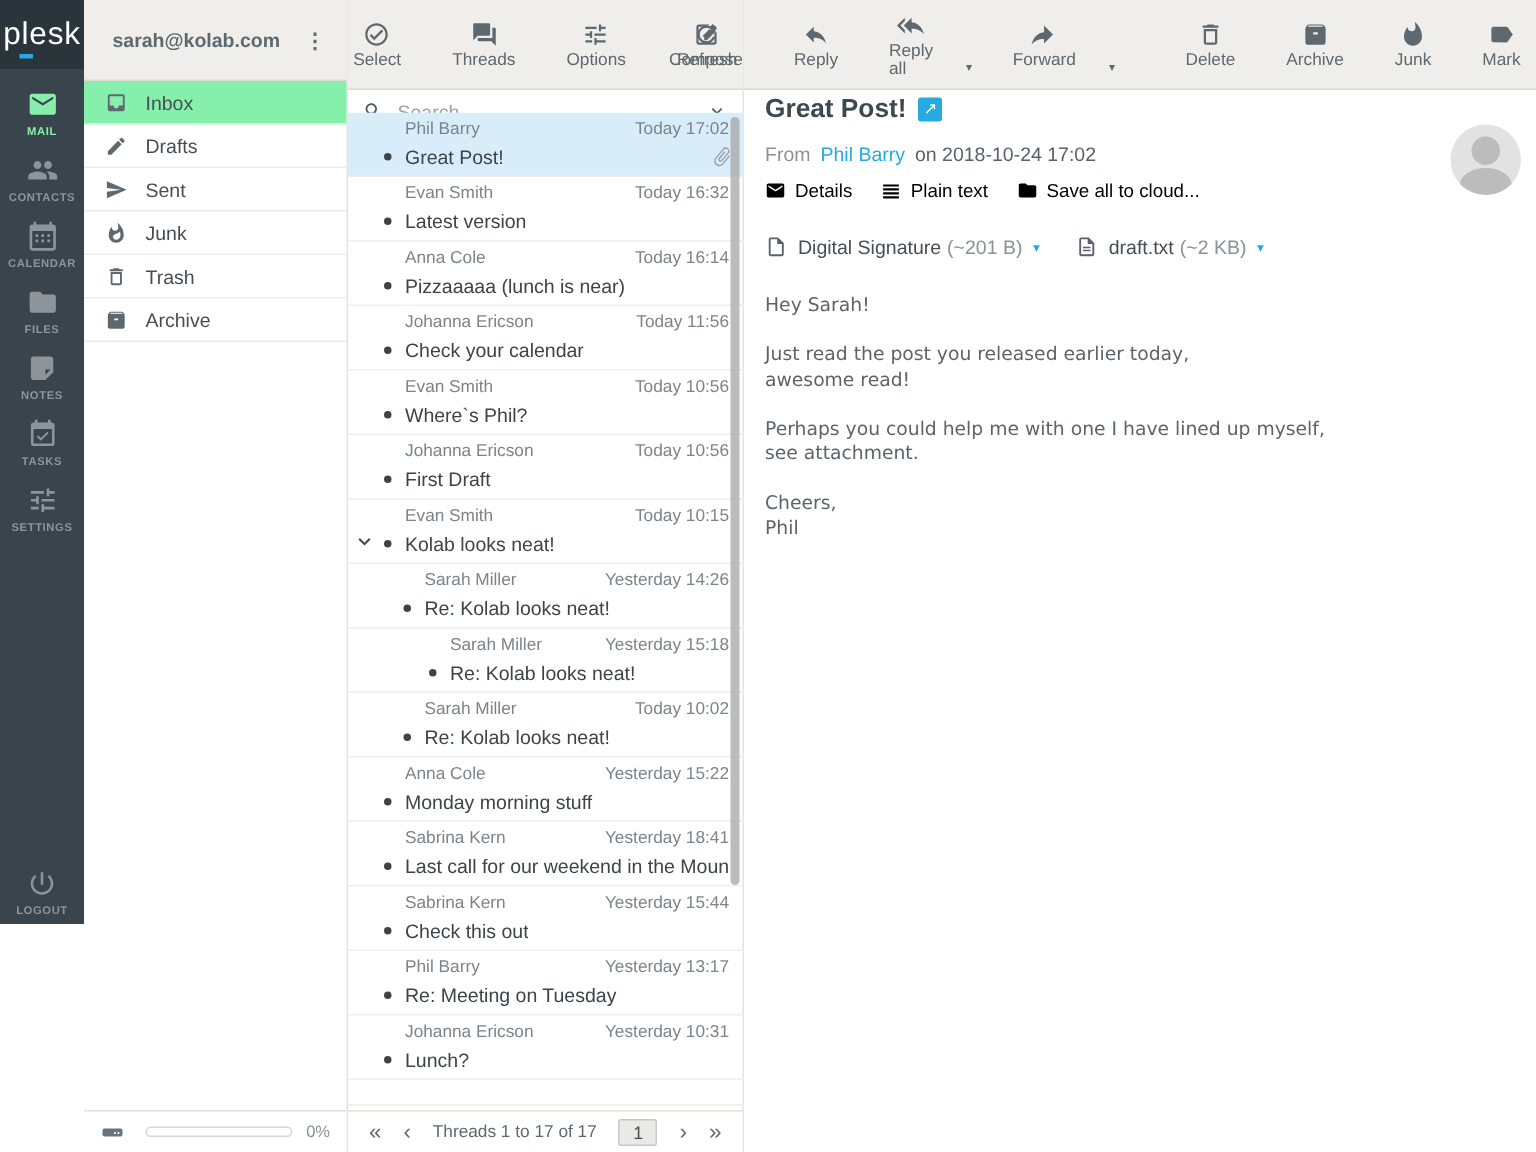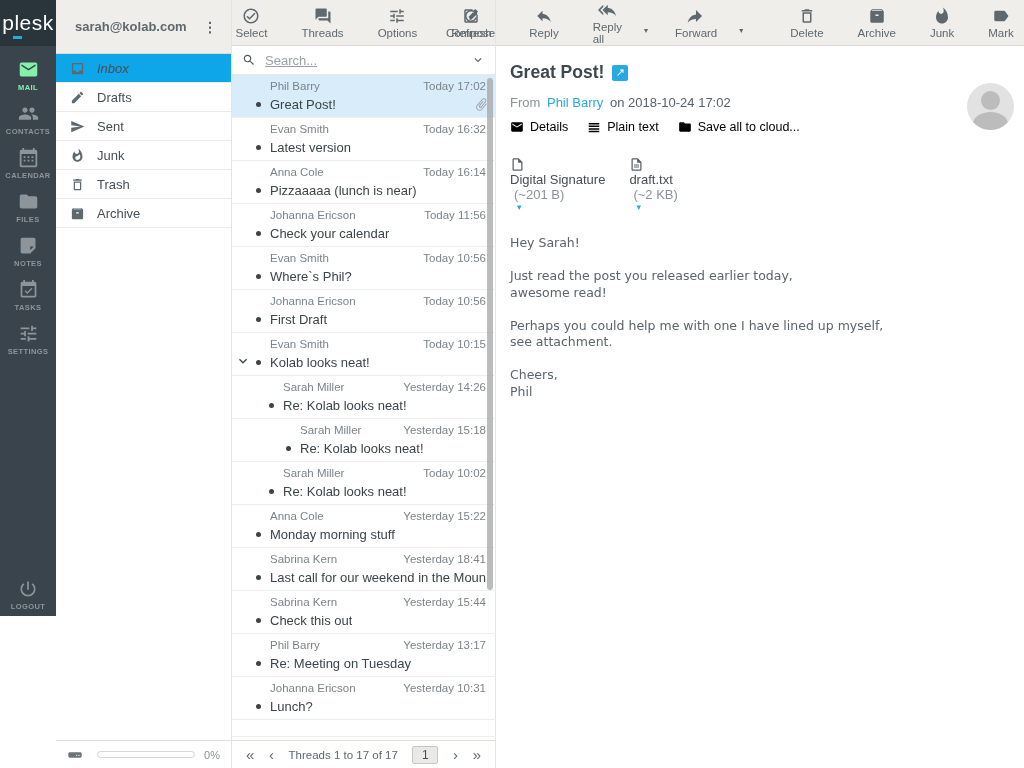--- a/index.html
+++ b/index.html
@@ -21,29 +21,29 @@
   .logout .lbl { font-size:7.5px; font-weight:bold; letter-spacing:.4px; margin-top:3px; }
 
   
   .folders-col { position:absolute; left:56px; top:0; width:176px; height:768px; background:#fff; border-right:1px solid #e6e4e1; }
   .acct-header { height:54px; background:#f0eeeb; border-bottom:1px solid #dcd8d2; display:flex; align-items:center; padding:0 10px 0 19px; }
   .acct-email { font-size:13px; font-weight:bold; color:#5d686f; flex:1; }
   .kebab { color:#5d686f; font-size:14px; font-weight:bold; line-height:1; letter-spacing:0; cursor:pointer; padding:2px 4px; }
   .folder-row { height:29px; display:flex; align-items:center; padding-left:14px; border-bottom:1px solid #ebebeb; cursor:pointer; color:#454e54; }
   .folder-row svg { width:15px; height:15px; color:#5d686f; margin-right:12px; }
   .folder-row .lbl { font-size:13px; }
-  .folder-row.selected { background:#0ea5e9;font-style:italic; }
+  .folder-row.selected { background:#86efac; }
   .quota { position:absolute; bottom:0; left:0; width:175px; height:28px; border-top:1px solid #e2e0dd; display:flex; align-items:center; padding:0 11px; background:#fff; }
   .quota svg { width:16px; height:16px; color:#6a747a; }
   .quota-bar { flex:1; height:7px; border:1px solid #d8d6d2; border-radius:4px; margin:0 9px 0 14px; background:#fff; }
   .quota-pct { font-size:11px; color:#8a9197; }
 
   
   .list-col { position:absolute; left:232px; top:0; width:264px; height:768px; background:#fff; border-right:1px solid #e6e4e1; }
-  .toolbar { height:46px; background:#f0eeeb; border-bottom:1px solid #dcd8d2; display:flex; align-items:center; justify-content:center;gap:20px; }
+  .toolbar { height:60px; background:#f0eeeb; border-bottom:1px solid #dcd8d2; display:flex; align-items:center; justify-content:center;gap:20px; }
   .tbtn { display:flex; flex-direction:column; align-items:center; color:#5d686f; cursor:pointer; padding:0 7px; }
   .tbtn svg { width:18px; height:18px; }
   .tbtn .lbl { font-size:11.5px; margin-top:2px; }
   .tcaret { font-size:8px; color:#5d686f; align-self:flex-end; margin:0 0 10px -5px; cursor:pointer; }
   .searchbar { height:29px; border-bottom:1px solid #e8e8e8; display:flex; align-items:center; padding:0 10px; }
   .searchbar svg { width:14px; height:14px; color:#50585e; }
   .search-ph { flex:1; font-size:13px; color:#9aa1a6; margin-left:9px;text-decoration:underline; }
   .msg-list { position:absolute; top:75px; left:0; width:264px; height:665px; overflow:hidden; }
   .mrow { height:43px; padding:5px 10px 0 38px; border-bottom:1px solid #efeeec; position:relative; cursor:pointer; }
   .mrow.sel { background:#d8ecfa; }
@@ -74,21 +74,21 @@
   .title-row { display:flex; align-items:center; margin-top:1px; }
   .msg-title { font-size:17.5px; font-weight:bold; color:#3e484f; }
   .extlink { width:16px; height:16px; background:#27a9e1; border-radius:2px; color:#fff; font-size:11px; display:flex; align-items:center; justify-content:center; margin-left:8px; cursor:pointer; }
   .from-row { margin-top:12px; font-size:13px; color:#8a9197; }
   .from-row .sender-link { color:#27a9e1; cursor:pointer; margin:0 3px; }
   .from-row .on-date { color:#59626a; }
   .links-row { display:flex; align-items:center; margin-top:10px; }
   .alink { display:flex; align-items:center; color:#000000; font-size:12.5px; margin-right:19px; cursor:pointer; }
   .alink svg { width:14px; height:14px; margin-right:6px; }
   .att-row { display:flex; align-items:center; margin-top:23px; }
-  .att { display:flex; margin-right:24px; cursor:pointer;flex-direction:column; }
+  .att { display:flex; align-items:center; margin-right:24px; cursor:pointer; }
   .att svg { width:15px; height:15px; color:#59626a; margin-right:7px; }
   .att .nm { font-size:13px; color:#454e54; }
   .att .sz { font-size:13px; color:#8a9197; margin-left:4px; }
   .att .caret { font-size:9px; color:#27a9e1; margin-left:7px; }
   .body-text { margin-top:23px; font-family:"DejaVu Sans",sans-serif; font-size:12.5px; color:#5b646a; line-height:16.5px; white-space:pre-line; }
   .avatar { position:absolute; right:10px; top:36px; width:47px; height:47px; border-radius:50%; background:#e2e2e2; overflow:hidden; }
   .avatar .head { position:absolute; left:14px; top:8px; width:19px; height:19px; border-radius:50%; background:#bcbcbc; }
   .avatar .shoulders { position:absolute; left:6px; top:29px; width:35px; height:24px; border-radius:50% 50% 0 0; background:#bcbcbc; }
 </style>
 </head>

